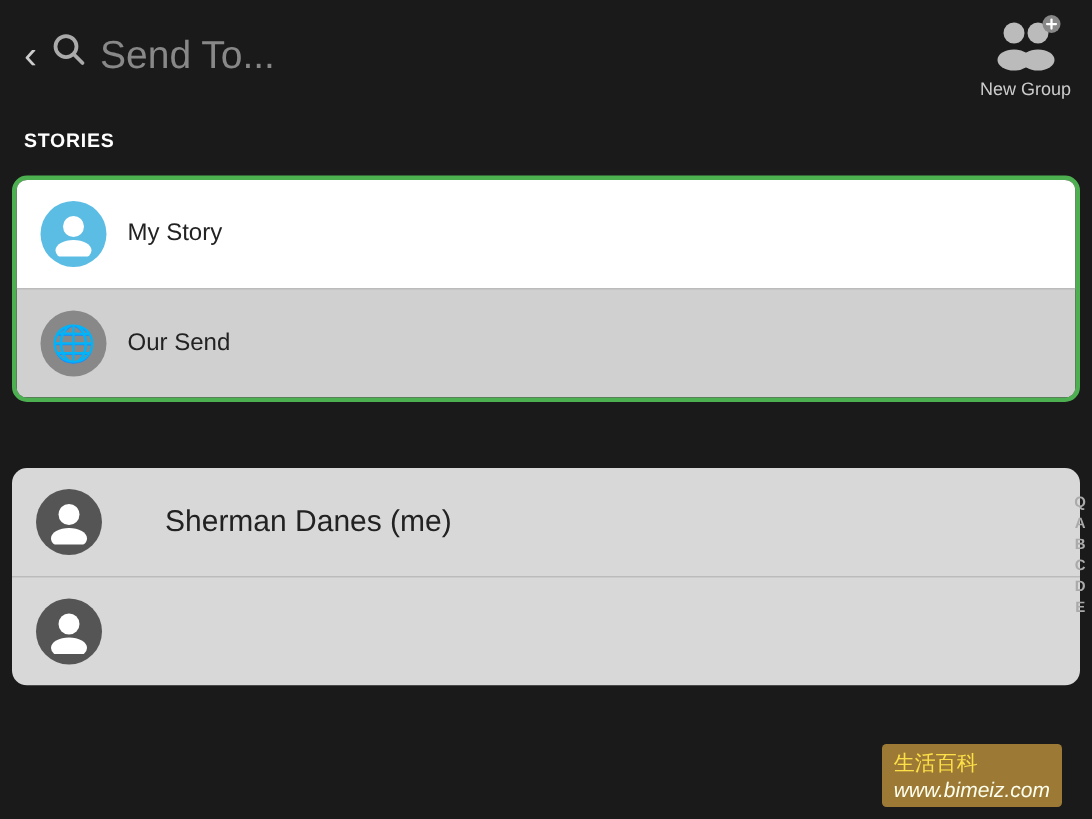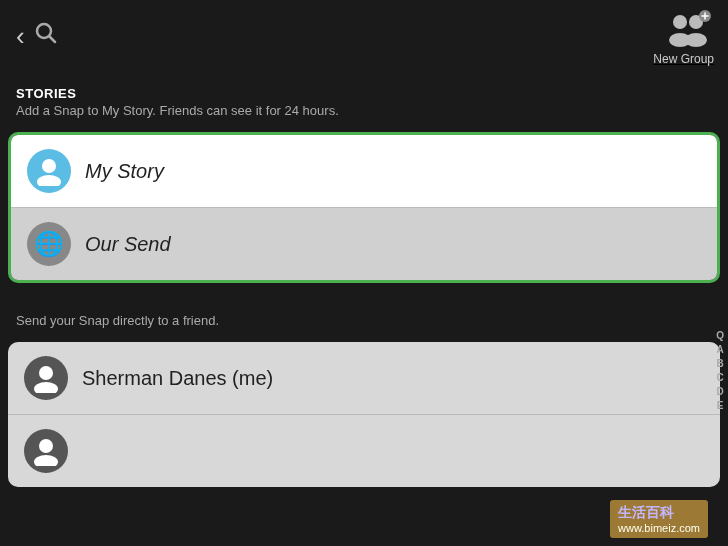--- a/index.html
+++ b/index.html
@@ -39,26 +39,25 @@
     .search-placeholder {
       color: #888;
       font-size: 26px;
       font-weight: 300;
       flex: 1;
     }
 
     .new-group-btn {
       display: flex;
       flex-direction: column;
-      align-items: flex-end;
+      align-items: center;
       cursor: pointer;
       position: absolute;
       right: 14px;
       top: 8px;
-      text-decoration: underline;
     }
 
     .new-group-icon {
       width: 52px;
       height: 42px;
       display: flex;
       align-items: center;
       justify-content: center;
     }
 
@@ -133,24 +132,23 @@
 
     .avatar-dark {
       background: #555;
     }
 
     .globe-icon {
       font-size: 24px;
     }
 
     .item-label {
-      font-size: 20px;
+      font-size: 16px;
       color: #222;
       font-weight: 400;
-      font-style: italic;
     }
 
     
     .section-gap {
       height: 16px;
       background: #1a1a1a;
     }
 
     
     .friends-list {
@@ -158,20 +156,21 @@
       border-radius: 10px;
       overflow: hidden;
     }
 
     .friend-item {
       background: #d8d8d8;
       display: flex;
       align-items: center;
       padding: 14px 16px;
       cursor: pointer;
+      gap: 28px;
     }
 
     .friend-item + .friend-item {
       border-top: 1px solid #bbb;
     }
 
     .friend-label {
       font-size: 20px;
       color: #222;
     }
@@ -201,40 +200,42 @@
       right: 20px;
       background: rgba(180,140,60,0.85);
       color: #fff;
       font-size: 10px;
       padding: 4px 8px;
       border-radius: 3px;
     }
 
     .watermark-main {
       font-size: 14px;
-      font-weight: bold;
-      color: #c4b5fd;
+      font-weight: normal;
+      color: #fde047;
     }
 
     .watermark-url {
-      font-size: 11px;
+      font-size: 14px;
       color: #ffe;
+      font-style: italic;
     }
   </style>
 </head>
 <body>
 
 <div class="header">
   <span class="back-btn">‹</span>
   <span class="search-icon-header">
     <svg width="22" height="22" viewBox="0 0 22 22" fill="none">
       <circle cx="9" cy="9" r="7" stroke="#aaa" stroke-width="2.5"></circle>
       <line x1="14.5" y1="14.5" x2="20" y2="20" stroke="#aaa" stroke-width="2.5" stroke-linecap="round"></line>
     </svg>
   </span>
+  <span class="search-placeholder">Send To...</span>
 
   <div class="new-group-btn">
     <div class="new-group-icon">
 
       <svg width="50" height="38" viewBox="0 0 50 38" fill="none">
 
         <circle cx="17" cy="12" r="7" fill="#bbb"></circle>
         <ellipse cx="17" cy="30" rx="11" ry="7" fill="#bbb"></ellipse>
 
         <circle cx="33" cy="12" r="7" fill="#bbb"></circle>
@@ -244,21 +245,20 @@
         <line x1="42" y1="3" x2="42" y2="9" stroke="white" stroke-width="1.5" stroke-linecap="round"></line>
         <line x1="39" y1="6" x2="45" y2="6" stroke="white" stroke-width="1.5" stroke-linecap="round"></line>
       </svg>
     </div>
     <span class="new-group-label">New Group</span>
   </div>
 </div>
 
 <div class="section-header">
   <div class="section-title">STORIES</div>
-  <div class="section-subtitle">Add a Snap to My Story. Friends can see it for 24 hours.</div>
 </div>
 
 <div class="stories-list">
 
   <div class="story-item selected">
     <div class="avatar-circle avatar-blue">
       <svg width="28" height="30" viewBox="0 0 28 30" fill="none">
         <circle cx="14" cy="10" r="7" fill="white"></circle>
         <ellipse cx="14" cy="26" rx="12" ry="7" fill="white"></ellipse>
       </svg>
@@ -270,21 +270,20 @@
     <div class="avatar-circle avatar-gray">
       <span class="globe-icon">🌐</span>
     </div>
     <span class="item-label">Our Send</span>
   </div>
 </div>
 
 <div class="section-gap"></div>
 
 <div class="section-header">
-  <div class="section-subtitle">Send your Snap directly to a friend.</div>
 </div>
 
 <div class="friends-list">
   <div class="friend-item">
     <div class="avatar-circle avatar-dark">
       <svg width="28" height="30" viewBox="0 0 28 30" fill="none">
         <circle cx="14" cy="10" r="7" fill="white"></circle>
         <ellipse cx="14" cy="26" rx="12" ry="7" fill="white"></ellipse>
       </svg>
     </div>

